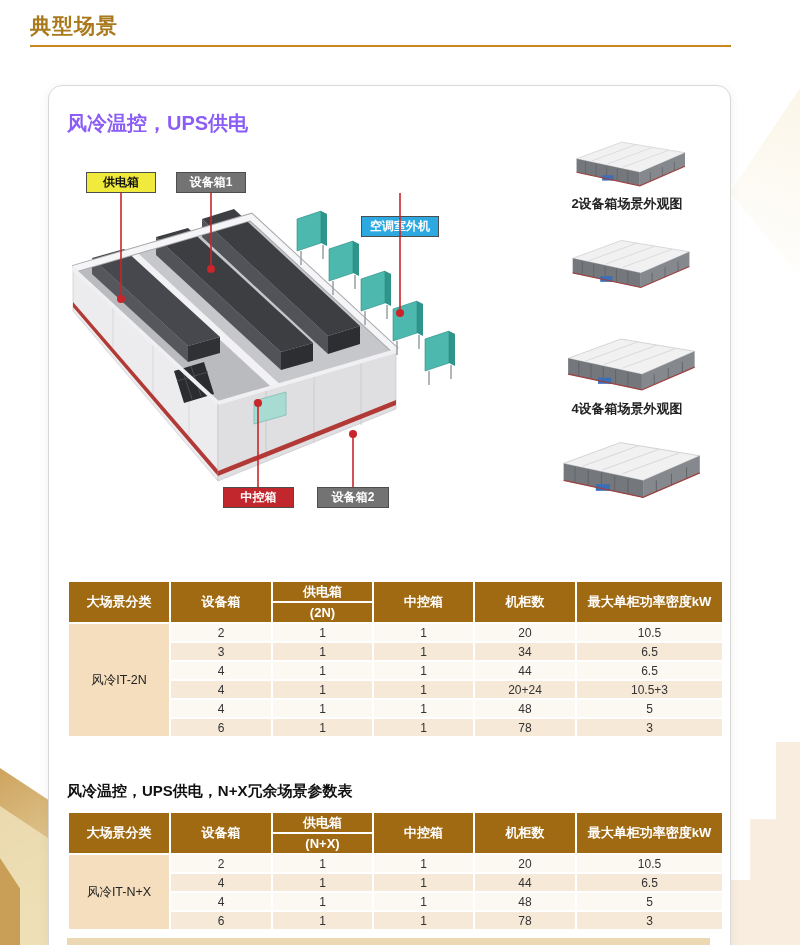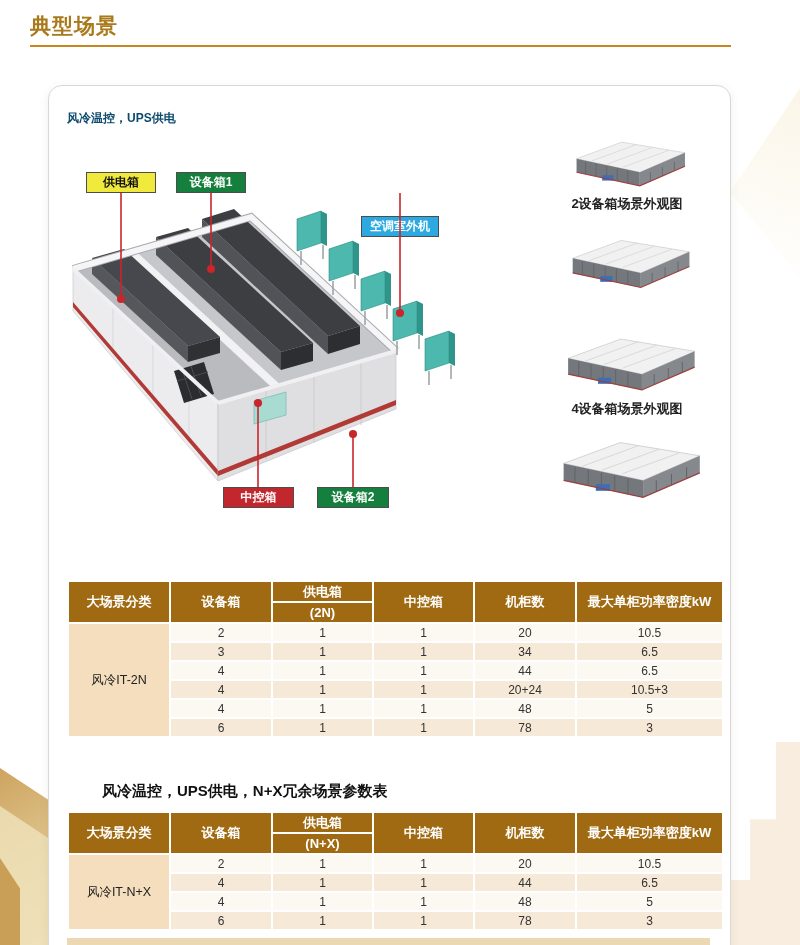--- a/index.html
+++ b/index.html
@@ -47,32 +47,32 @@
     opacity:.8;
   }
   
   .card {
     position:absolute; left:48px; top:85px; width:683px; height:900px;
     background:#ffffff; border:1px solid #d8d8d8; border-radius:14px;
     box-shadow:0 2px 10px rgba(120,100,60,.10);
   }
   .subtitle {
     position:absolute; left:18px; top:24px;
-    font-size:12px; font-weight:bold; color:#0c4a6e;
+    font-size:20px; font-weight:bold; color:#8b5cf6;
   }
   .tbl-title { position:absolute; left:18px; font-size:15px; font-weight:bold; color:#111; }
   .tbl-title.t1 { top:458px; }
-  .tbl-title.t2 { top:696px;margin-left:35px; }
+  .tbl-title.t2 { top:696px; }
   
   .callout {
     position:absolute; height:21px; line-height:19px; text-align:center;
     font-size:12px; font-weight:bold; border:1px solid #4d4d4d;
   }
   .co-yellow { background:#f0ea3d; color:#111; }
-  .co-green  { background:#15803d; color:#fff; }
+  .co-green  { background:#737373; color:#fff; }
   .co-blue   { background:#2ba9e0; color:#fff; }
   .co-red    { background:#c1272d; color:#fff; }
   
   .scene-svg { position:absolute; left:12px; top:105px; }
   .thumbs { position:absolute; left:478px; top:48px; width:200px; }
   .thumb { position:absolute; left:0; width:200px; text-align:center; }
   .thumb svg { display:block; margin:0 auto; }
   .thumb-caption { font-size:13px; font-weight:600; color:#222; margin-top:3px; }
   
   .ptable {

